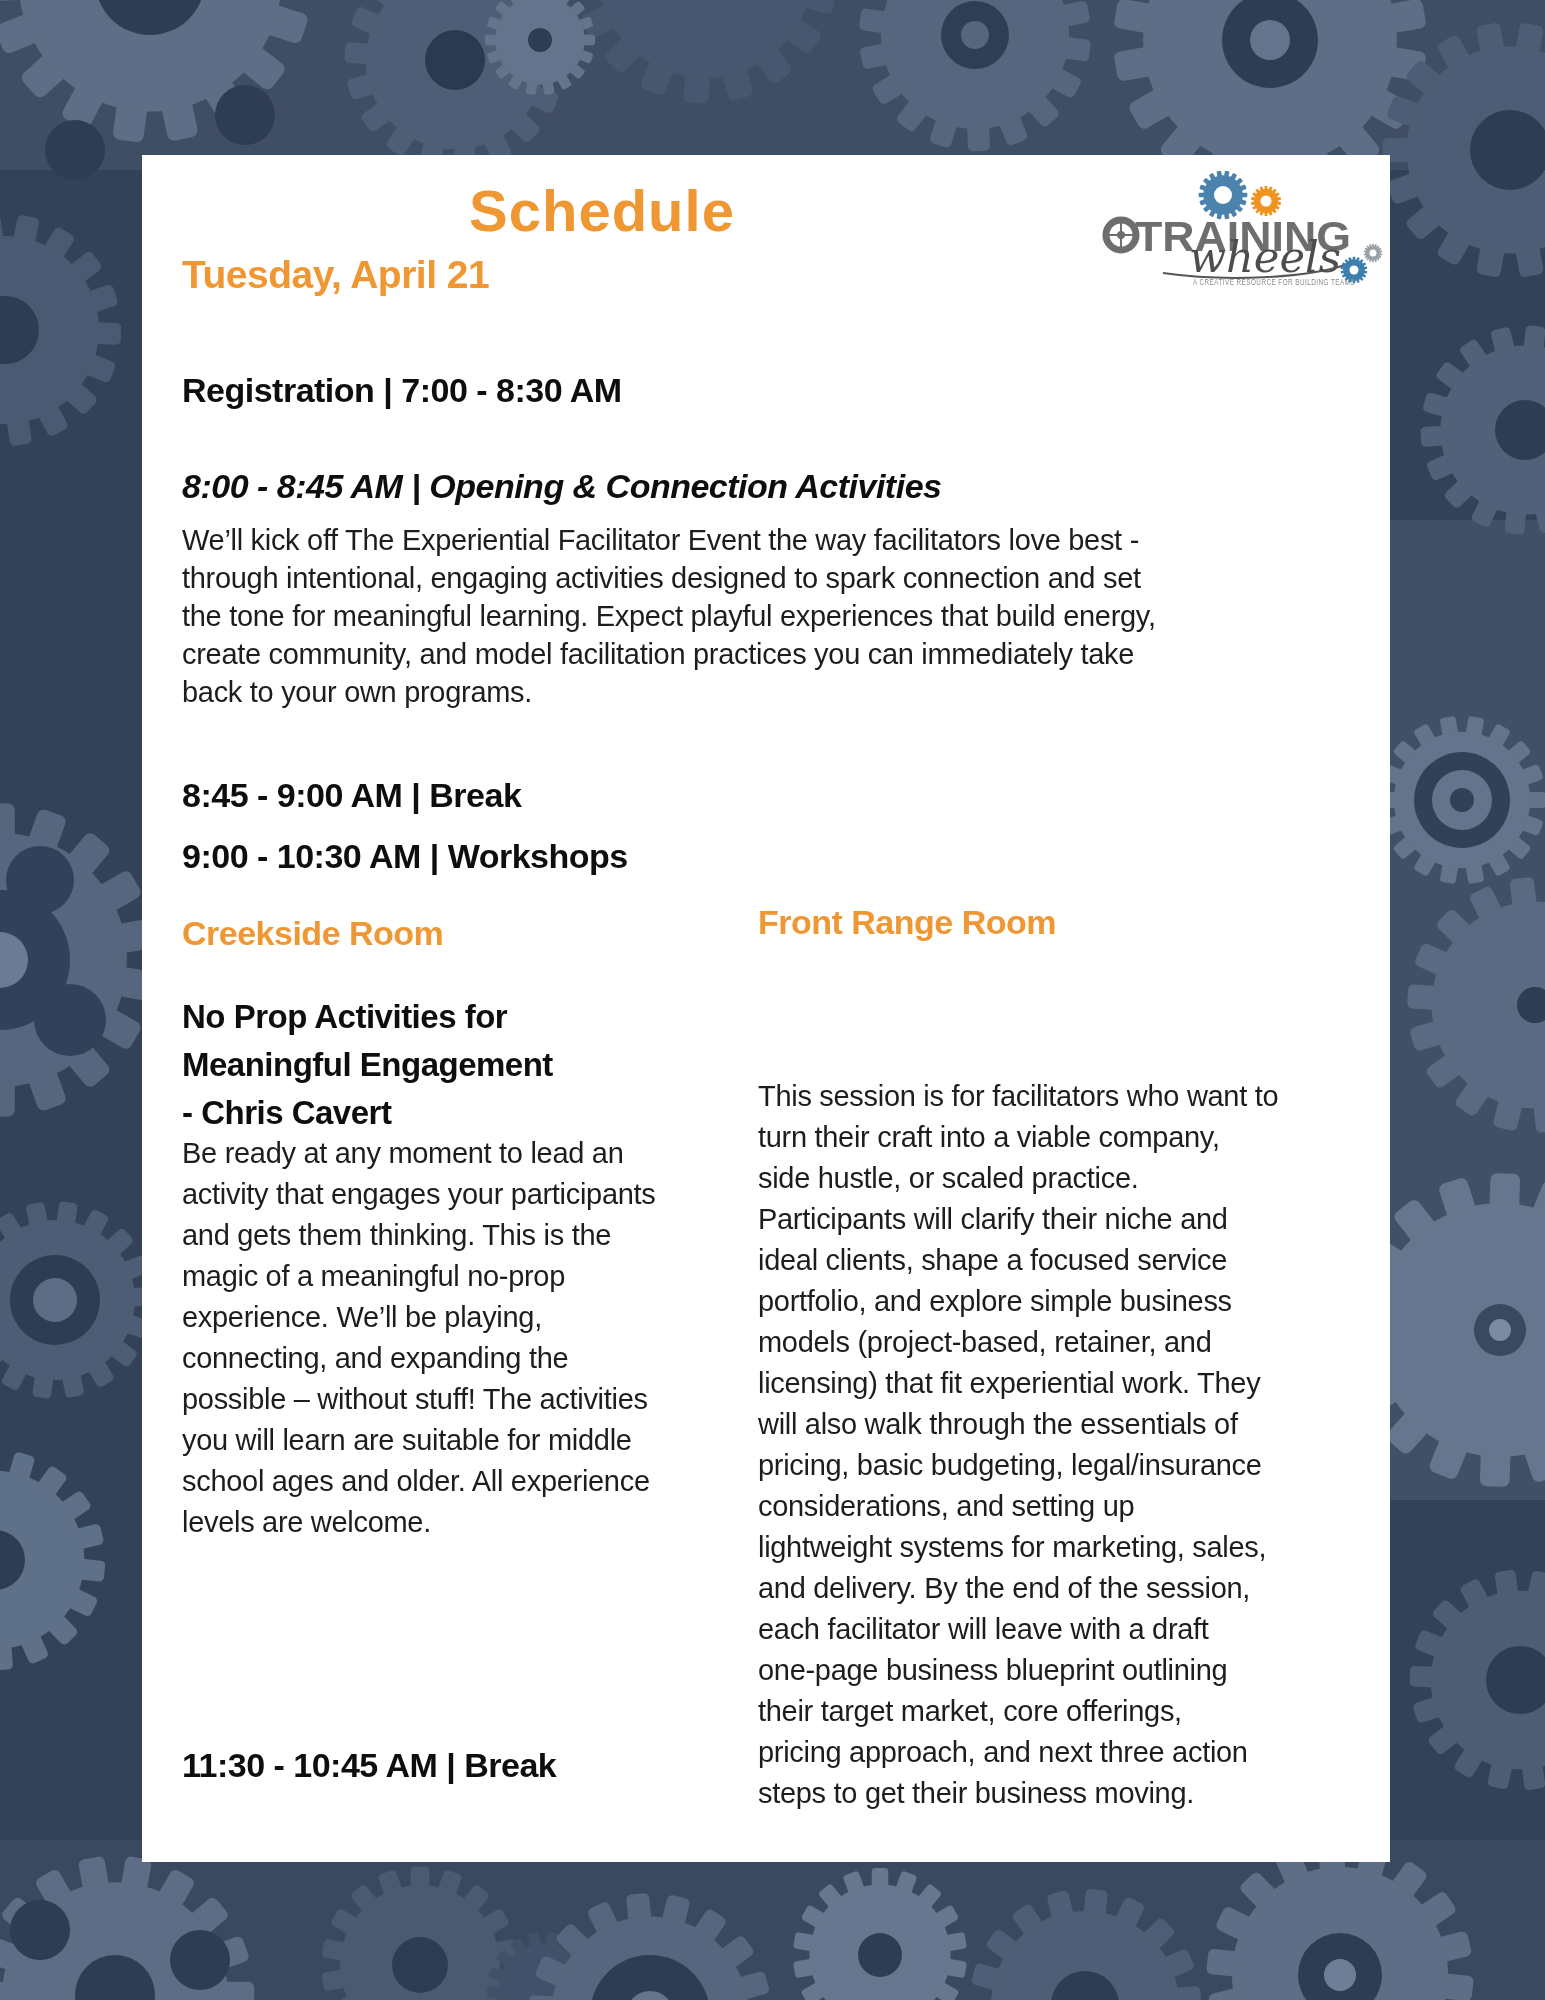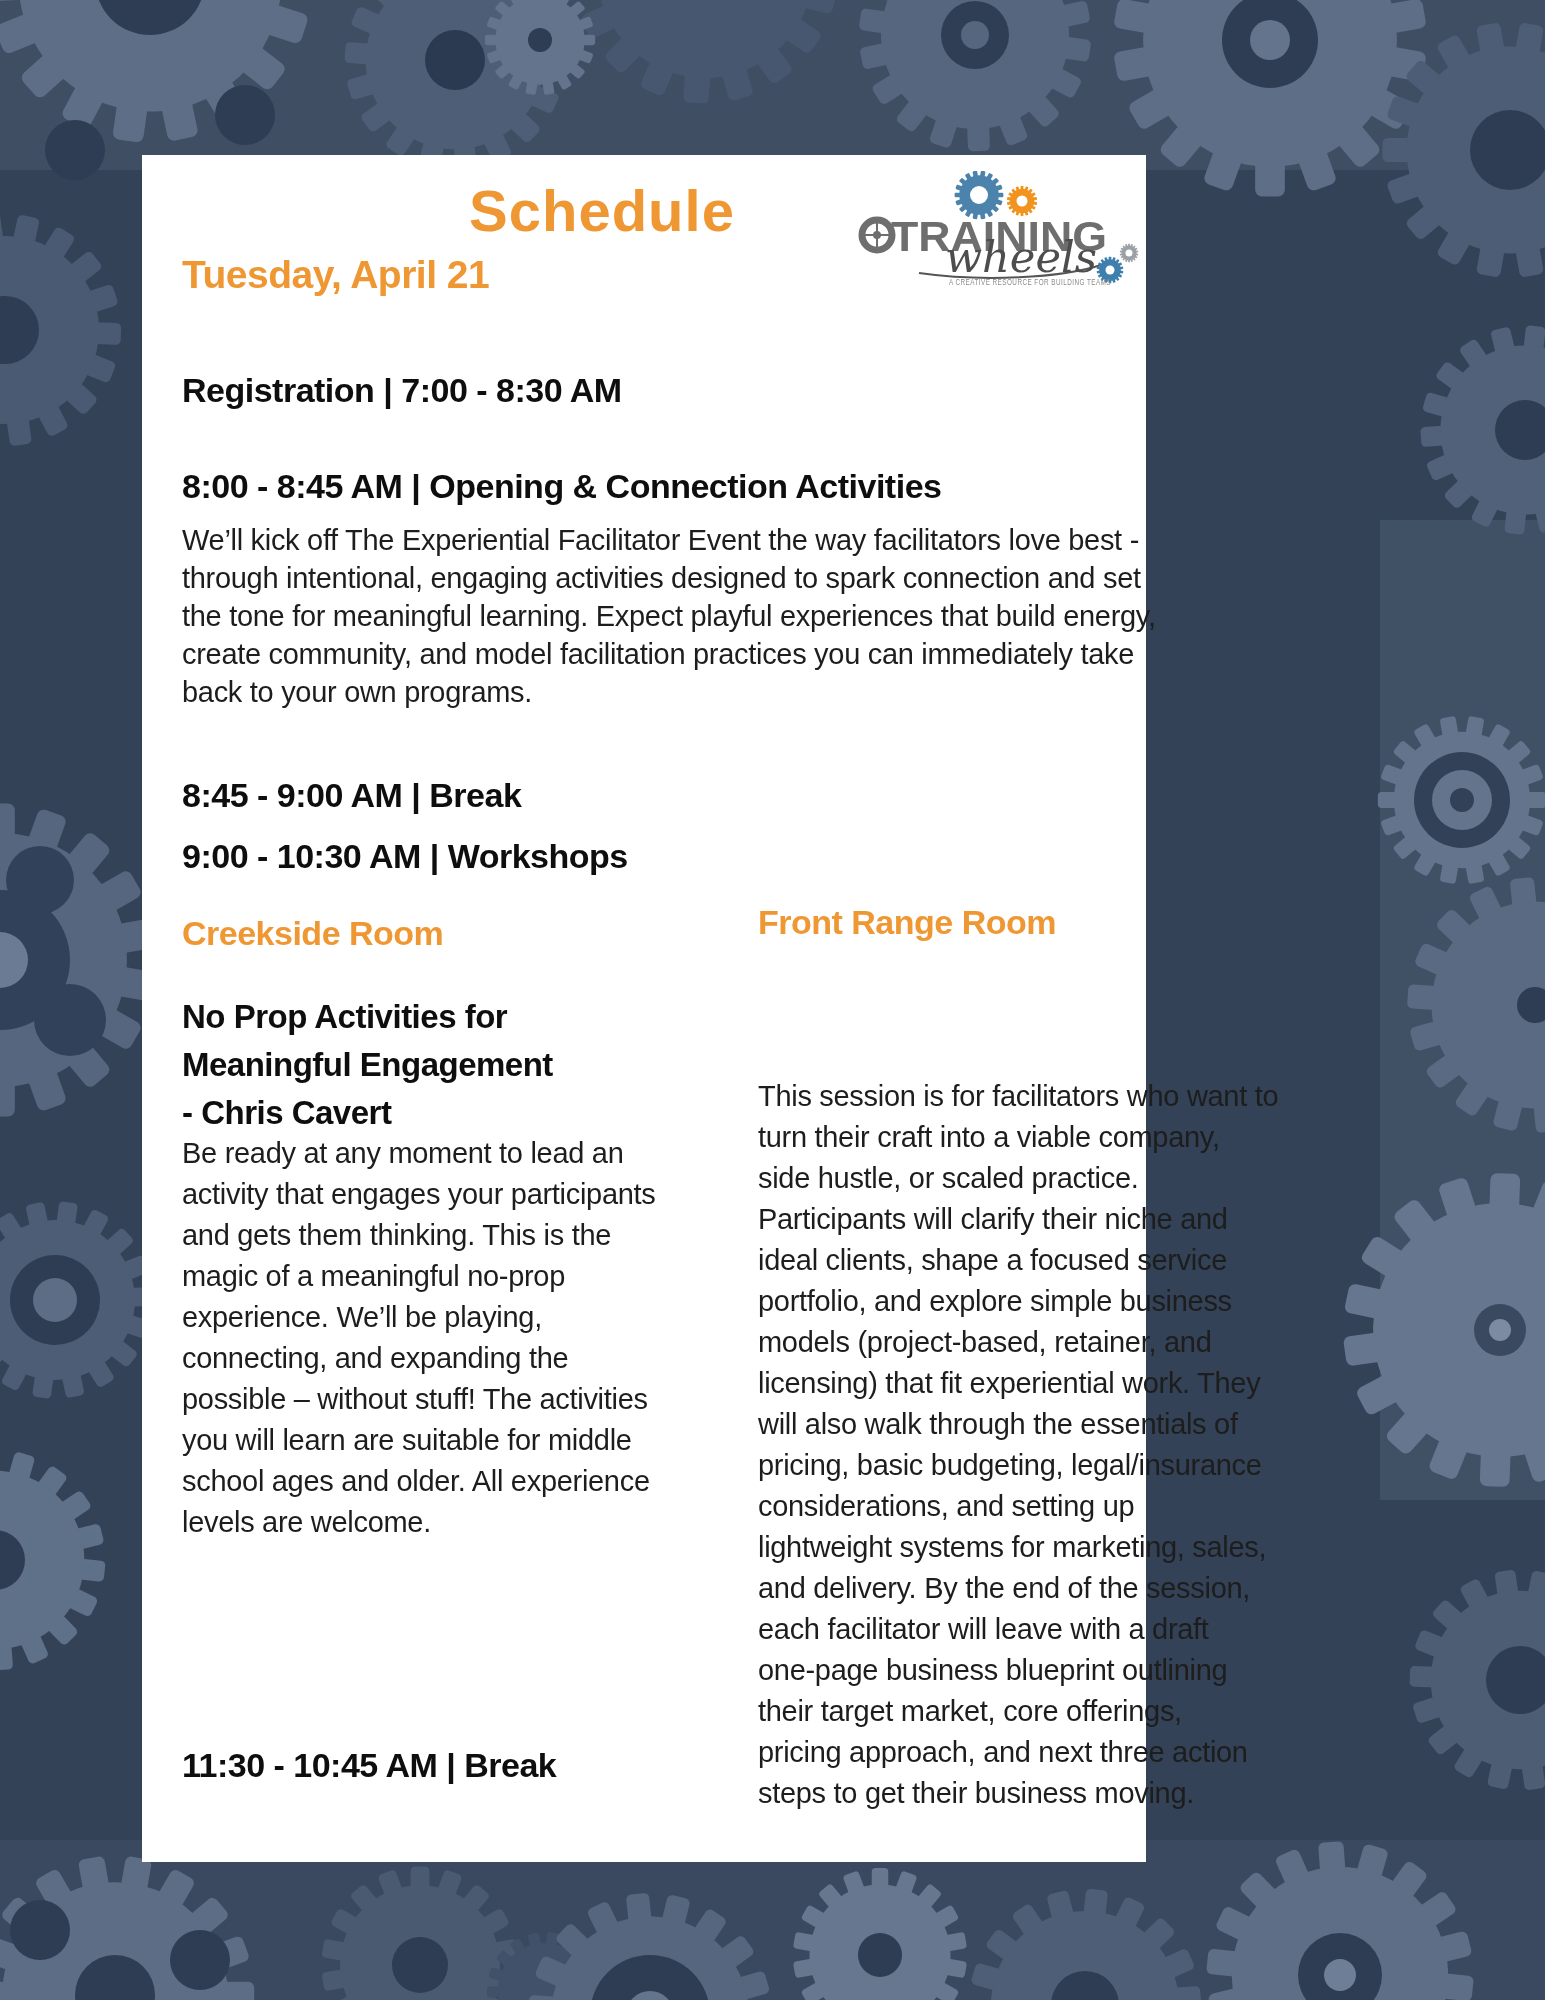--- a/index.html
+++ b/index.html
@@ -5,40 +5,40 @@
 <style>
   * { margin:0; padding:0; box-sizing:border-box; }
   html,body { width:1545px; height:2000px; }
   body {
     position:relative; overflow:hidden;
     background: var(--page-background, #334257);
     font-family:"Liberation Sans", sans-serif;
   }
   .bg { position:absolute; left:0; top:0; display:block; }
   .card {
-    position:absolute; left:142px; top:155px; width:1004px; height:1707px;
+    position:absolute; left:142px; top:155px; width:1248px; height:1707px;
     background: var(--card-background, #ffffff);
   }
   .page-title {
     position:absolute; top:22px; left:0; width:920px; text-align:center;
     font-size:58px; font-weight:700; letter-spacing:1px;
     color: var(--accent-orange, #ee9733);
   }
   .logo { position:absolute; top:16px; right:4px; width:285px; height:118px; }
   .date-heading {
     position:absolute; top:98px; left:40px;
     font-size:39px; font-weight:700; letter-spacing:-0.5px;
     color: var(--accent-orange, #ee9733);
   }
   .h-line {
     position:absolute; left:40px; font-size:34px; font-weight:700;
     letter-spacing:-0.5px; color: var(--heading-text, #0e0e0e); white-space:pre-line;
   }
   .registration       { top:216px;text-align:right; }
-  .opening-heading    { top:312px; }
+  .opening-heading    { top:312px;font-style:italic; }
   .break-1            { top:621px; }
   .workshops-heading  { top:682px; }
   .break-2            { top:1591px; }
   .para {
     position:absolute; font-size:29px; letter-spacing:-0.3px;
     color: var(--body-text, #1d1d1d); white-space:pre-line;
   }
   .opening-desc { top:366px; left:40px; width:1205px; line-height:38px; }
   .room-heading {
     position:absolute; font-size:34px; font-weight:700; letter-spacing:-0.5px;

